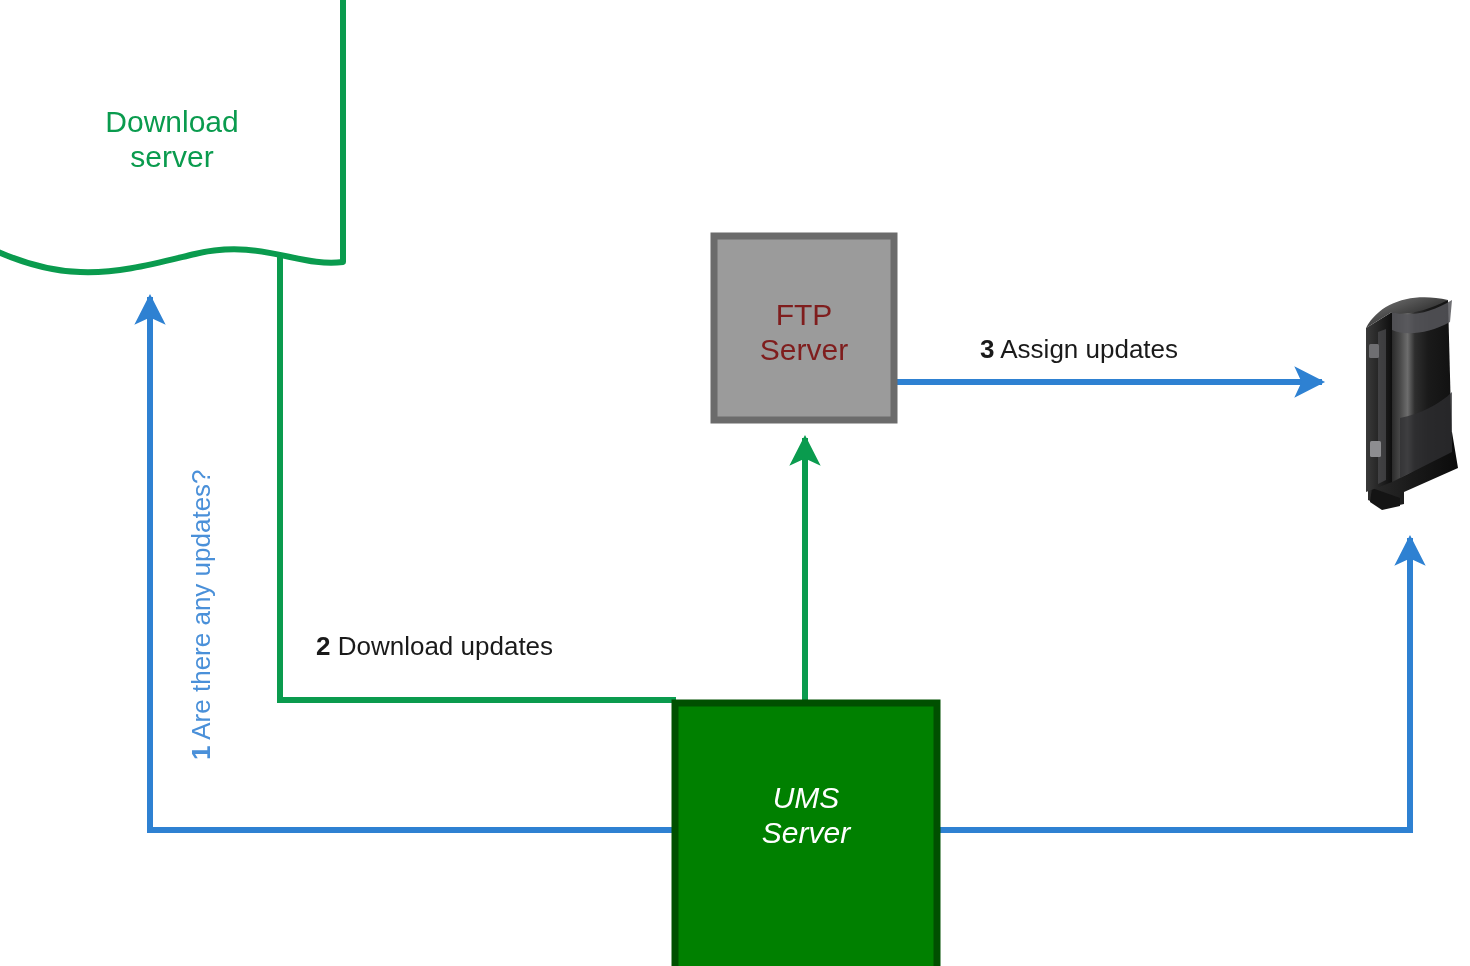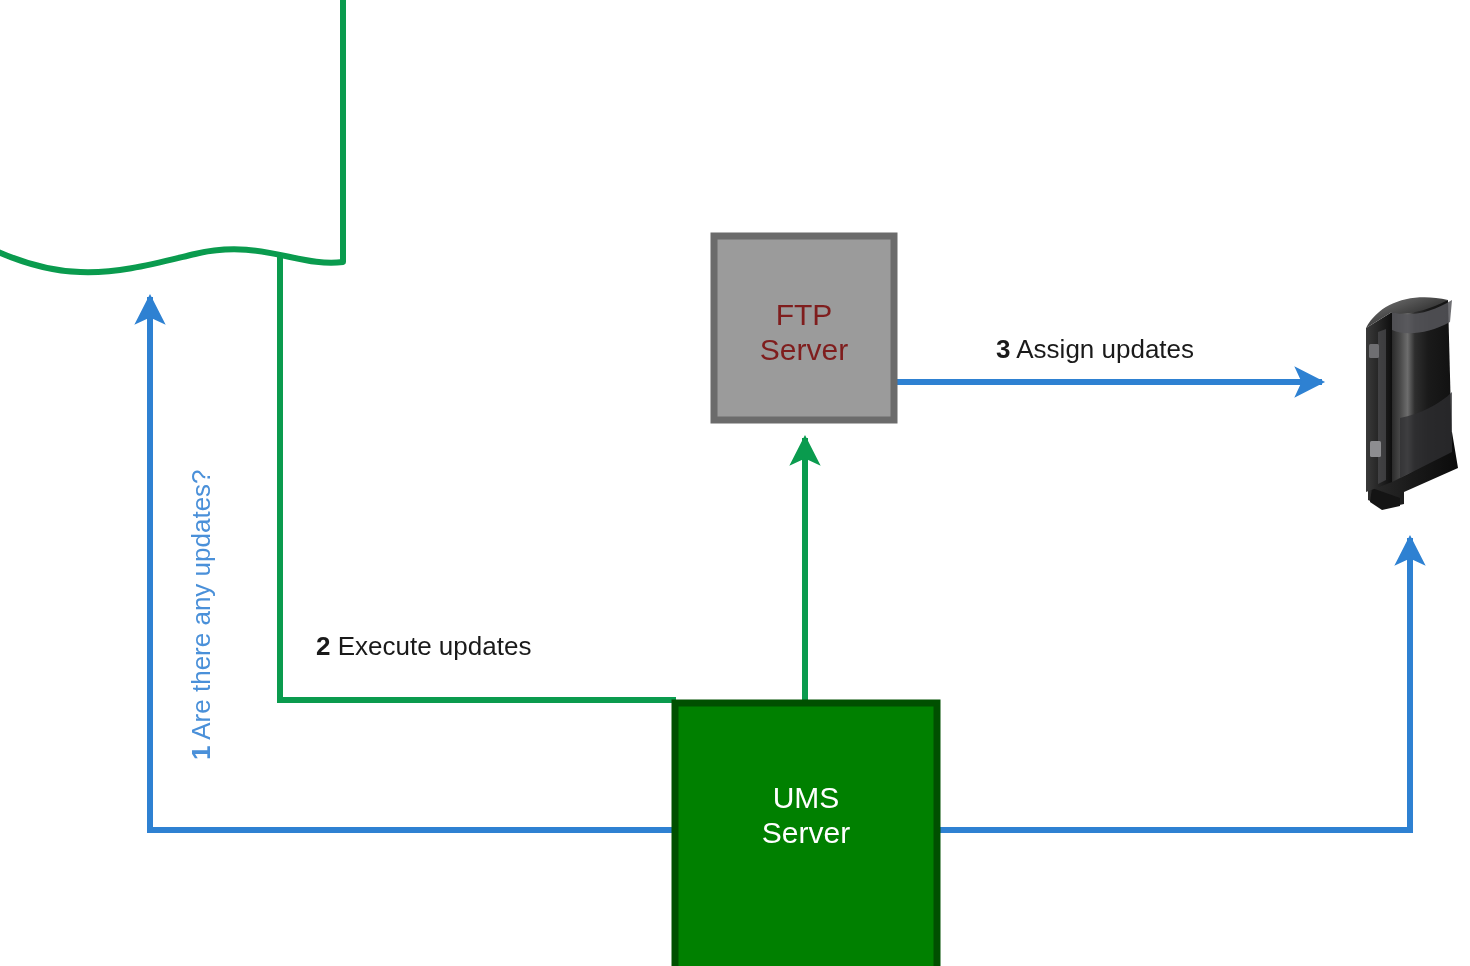--- a/index.html
+++ b/index.html
@@ -47,33 +47,34 @@
     font-size: 30px;
     color: #7f1d1d;
   }
   
   #ums-server-label {
     left: 672px;
     top: 780px;
     width: 268px;
     font-size: 30px;
     color: #ffffff;
+    font-style: italic;
   }
   .edge-label {
     position: absolute;
     font-size: 26px;
     color: #1a1a1a;
     white-space: nowrap;
     pointer-events: none;
   }
   .edge-label .num {
     font-weight: bold;
   }
   #label-download-updates { left: 316px; top: 631px; }
-  #label-assign-updates   { left: 980px; top: 334px; margin-left: 16px; }
+  #label-assign-updates   { left: 980px; top: 334px; }
   #label-execute-updates  { left: 1012px; top: 781px; }
   #label-any-updates {
     position: absolute;
     left: 0px;
     top: 0px;
     font-size: 26px;
     color: #4a90d9;
     white-space: nowrap;
     transform-origin: left top;
     transform: translate(186px, 760px) rotate(-90deg);
@@ -173,30 +174,32 @@
         <path d="M 1378 332 L 1386 329 L 1386 480 L 1378 484 Z" fill="#5a5a5c" opacity="0.55"></path>
 
         <rect x="1369" y="344" width="10" height="14" rx="1.5" fill="#6f6f72"></rect>
         <rect x="1370" y="441" width="11" height="16" rx="1.5" fill="#8d8d90"></rect>
 
         <path d="M 1400 418 C 1420 414 1440 404 1452 392 L 1452 452 L 1400 478 Z" fill="#2f2f31" opacity="0.75"></path>
       </g>
     </g>
   </svg>
 
+  <div class="node-label" id="download-server-label">Download
+server</div>
 
   <div class="node-label" id="ftp-server-label">FTP
 Server</div>
 
   <div class="node-label" id="ums-server-label">UMS
 Server</div>
 
   <div class="edge-label" id="label-download-updates">
     <span class="num">2</span>
-    <span>Execute updates</span>
+    <span>Download updates</span>
   </div>
 
   <div class="edge-label" id="label-assign-updates">
     <span class="num">3</span>
     <span>Assign updates</span>
   </div>
 
 
   <div id="label-any-updates">
     <span class="num">1</span>

